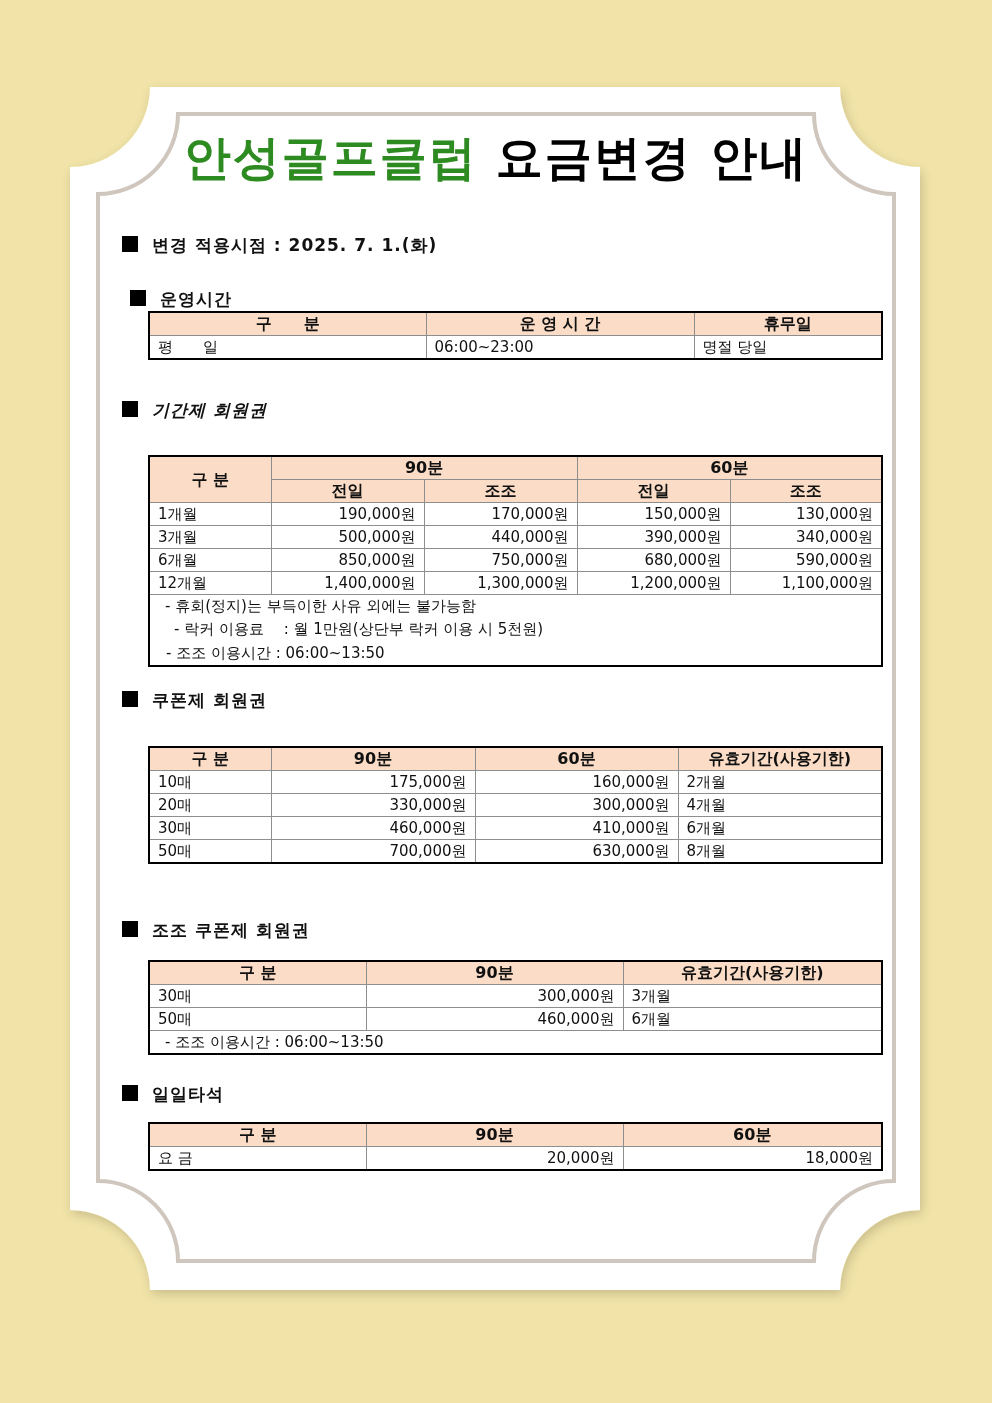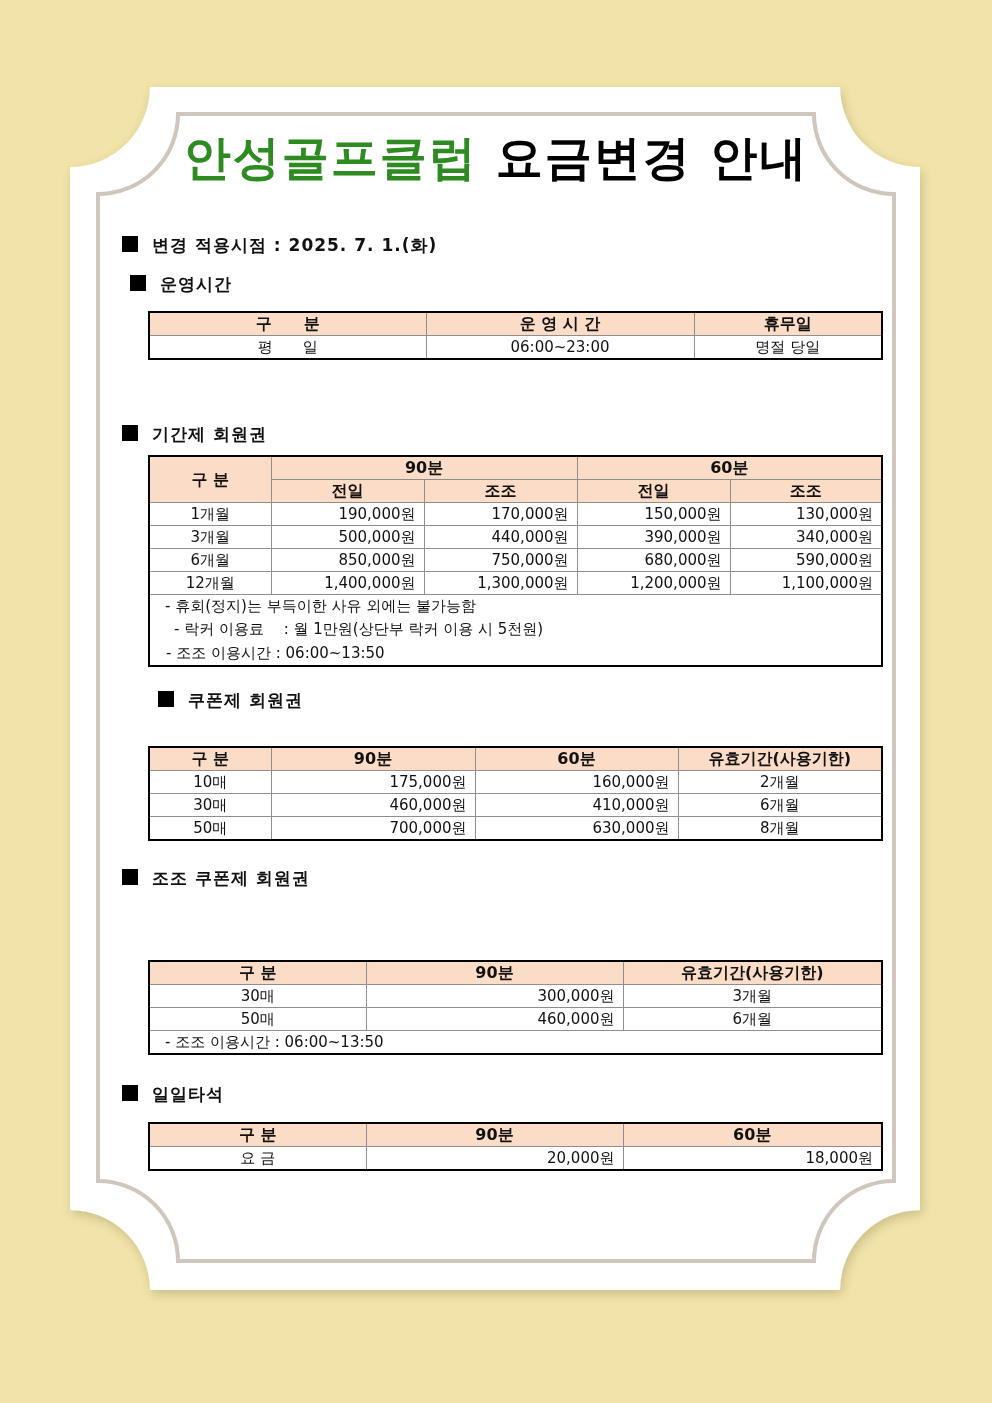--- a/index.html
+++ b/index.html
@@ -26,21 +26,21 @@
     position:absolute; left:148px; width:733px;
     border-collapse:collapse; table-layout:fixed;
     border:2px solid #000;
     font-size:15px;
   }
   table.t td, table.t th {
     border:1px solid #8e8e8e; padding:0 8px; height:22px; line-height:22px;
     white-space:nowrap; overflow:hidden;
   }
   table.t th { background:#fbdcc6; font-weight:bold; text-align:center; font-size:16px; }
-  table.t td.c { text-align:center; }
+  table.t td.c { text-align:left; }
   table.t td.r { text-align:right; }
   table.t td.note { text-align:left; padding-left:16px; border-top:none; border-bottom:none; }
   table.t tr.notefirst td.note { border-top:1px solid #8e8e8e;padding-left:15px; }
 </style>
 </head>
 <body>
 
 <svg class="panel-svg" width="992" height="1403">
   <defs>
     <filter id="sh" x="-5%" y="-5%" width="110%" height="110%">
@@ -62,21 +62,21 @@
 </svg>
 
 <div class="title">
   <span class="green">안성골프클럽</span><span class="black">요금변경 안내</span>
 </div>
 
 <div class="sec" style="top:231px;">
   <span class="sq"></span><span>변경 적용시점 : 2025. 7. 1.(화)</span>
 </div>
 
-<div class="sec" style="top:270px;padding-left:8px;">
+<div class="sec" style="top:285px;padding-left:8px;">
   <span class="sq"></span><span>운영시간</span>
 </div>
 
 <table class="t" style="top:311px;">
   <colgroup>
       <col style="width:277px">
       <col style="width:268px">
       <col style="width:188px">
     </colgroup>
   <tbody>
@@ -86,21 +86,21 @@
     <th>휴무일</th>
   </tr>
   <tr>
     <td class="c">평　　일</td>
     <td class="c">06:00~23:00</td>
     <td class="c" style="border-bottom:none;">명절 당일</td>
   </tr>
 </tbody>
   </table>
 
-<div class="sec" style="top:420px;">
+<div class="sec" style="top:396px;font-style:italic;">
   <span class="sq"></span><span>기간제 회원권</span>
 </div>
 
 <table class="t" style="top:455px;">
   <colgroup>
       <col style="width:122px">
       <col style="width:153px">
       <col style="width:153px">
       <col style="width:153px">
       <col style="width:152px">
@@ -150,21 +150,21 @@
   </tr>
   <tr>
     <td class="note" colspan="5" style="height:24px;padding-left:24px;">- 락커 이용료　 : 월 1만원(상단부 락커 이용 시 5천원)</td>
   </tr>
   <tr>
     <td class="note" colspan="5" style="height:24px;">- 조조 이용시간 : 06:00~13:50</td>
   </tr>
 </tbody>
   </table>
 
-<div class="sec" style="top:686px;margin-left:36px;">
+<div class="sec" style="top:686px;">
   <span class="sq"></span><span>쿠폰제 회원권</span>
 </div>
 
 <table class="t" style="top:746px;">
   <colgroup>
       <col style="width:122px">
       <col style="width:204px">
       <col style="width:203px">
       <col style="width:204px">
     </colgroup>
@@ -175,35 +175,41 @@
     <th>60분</th>
     <th>유효기간(사용기한)</th>
   </tr>
   <tr>
     <td class="c">10매</td>
     <td class="r">175,000원</td>
     <td class="r">160,000원</td>
     <td class="c">2개월</td>
   </tr>
   <tr>
+    <td class="c">20매</td>
+    <td class="r">330,000원</td>
+    <td class="r">300,000원</td>
+    <td class="c">4개월</td>
+  </tr>
+  <tr>
     <td class="c">30매</td>
     <td class="r">460,000원</td>
     <td class="r">410,000원</td>
     <td class="c">6개월</td>
   </tr>
   <tr>
     <td class="c">50매</td>
     <td class="r">700,000원</td>
     <td class="r">630,000원</td>
     <td class="c">8개월</td>
   </tr>
 </tbody>
   </table>
 
-<div class="sec" style="top:864px;">
+<div class="sec" style="top:916px;">
   <span class="sq"></span><span>조조 쿠폰제 회원권</span>
 </div>
 
 <table class="t" style="top:960px;">
   <colgroup>
       <col style="width:217px">
       <col style="width:257px">
       <col style="width:259px">
     </colgroup>
   <tbody>

